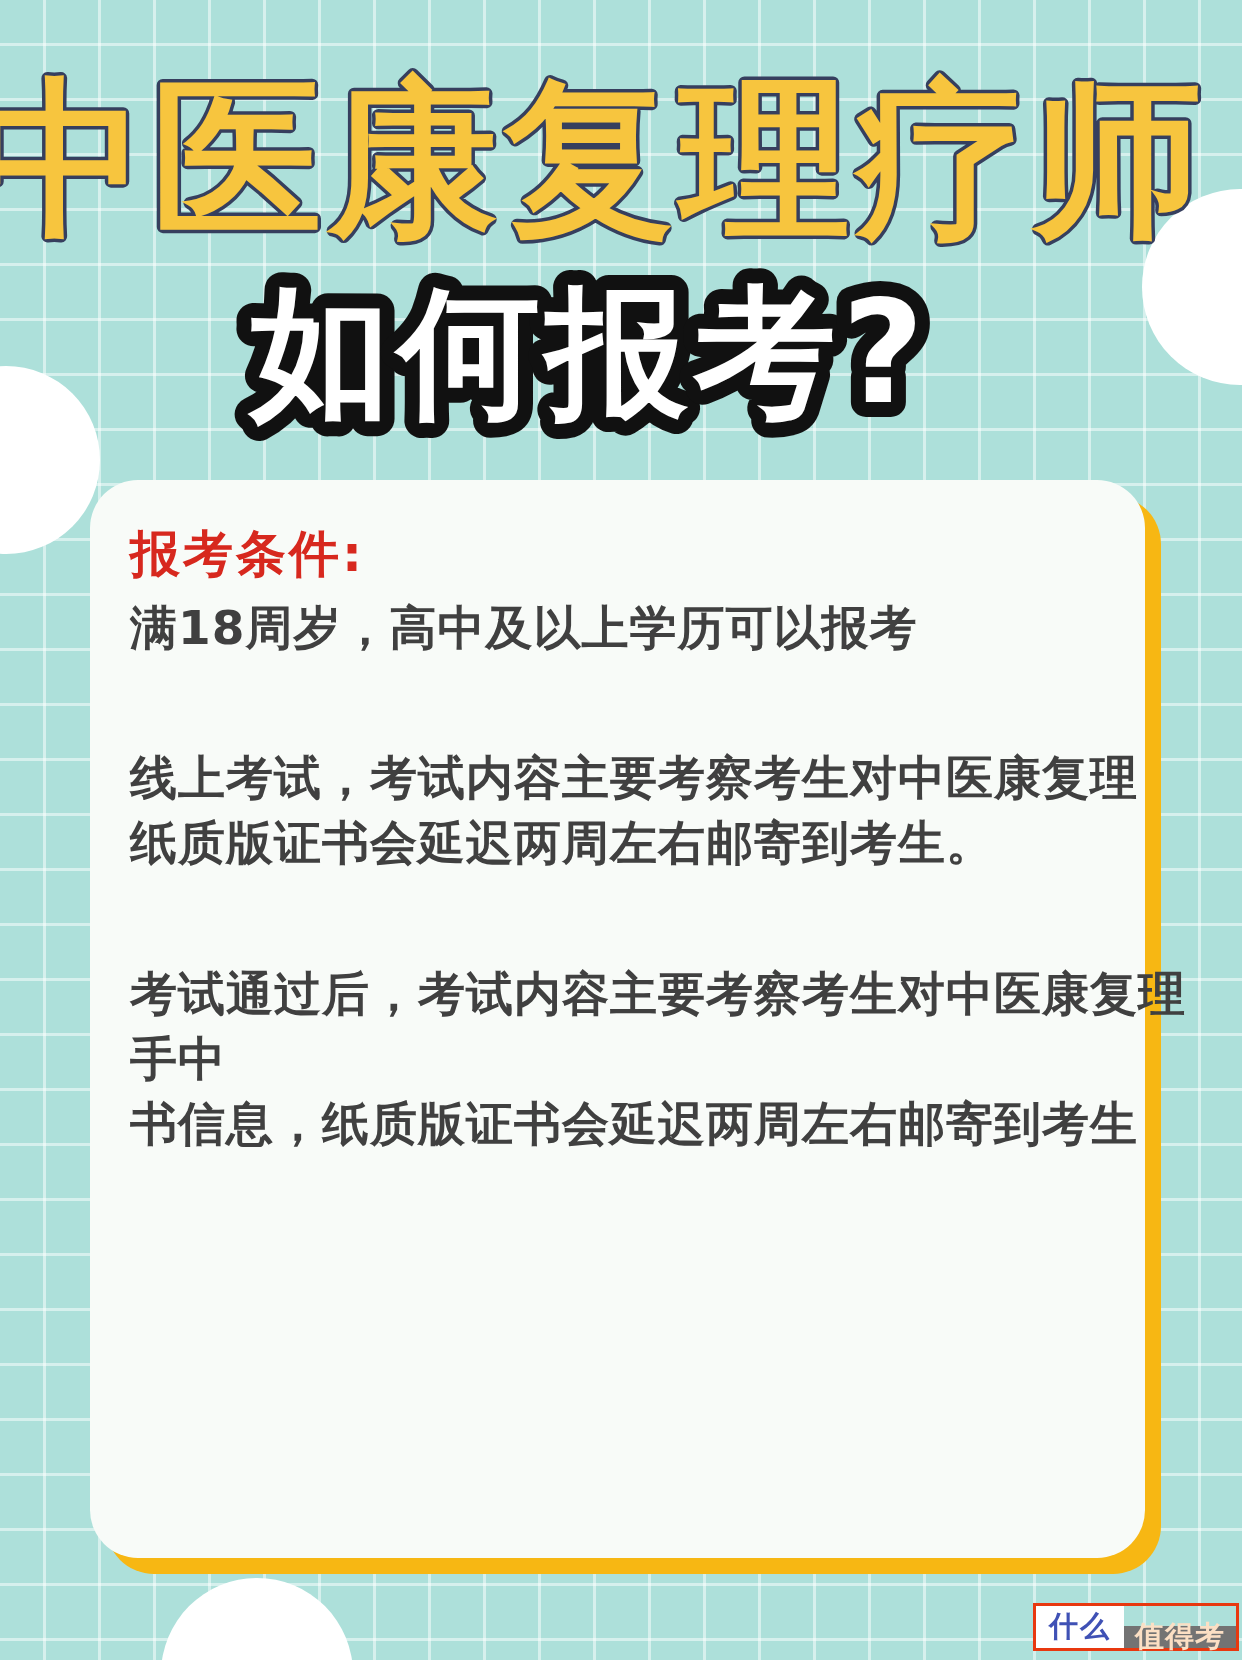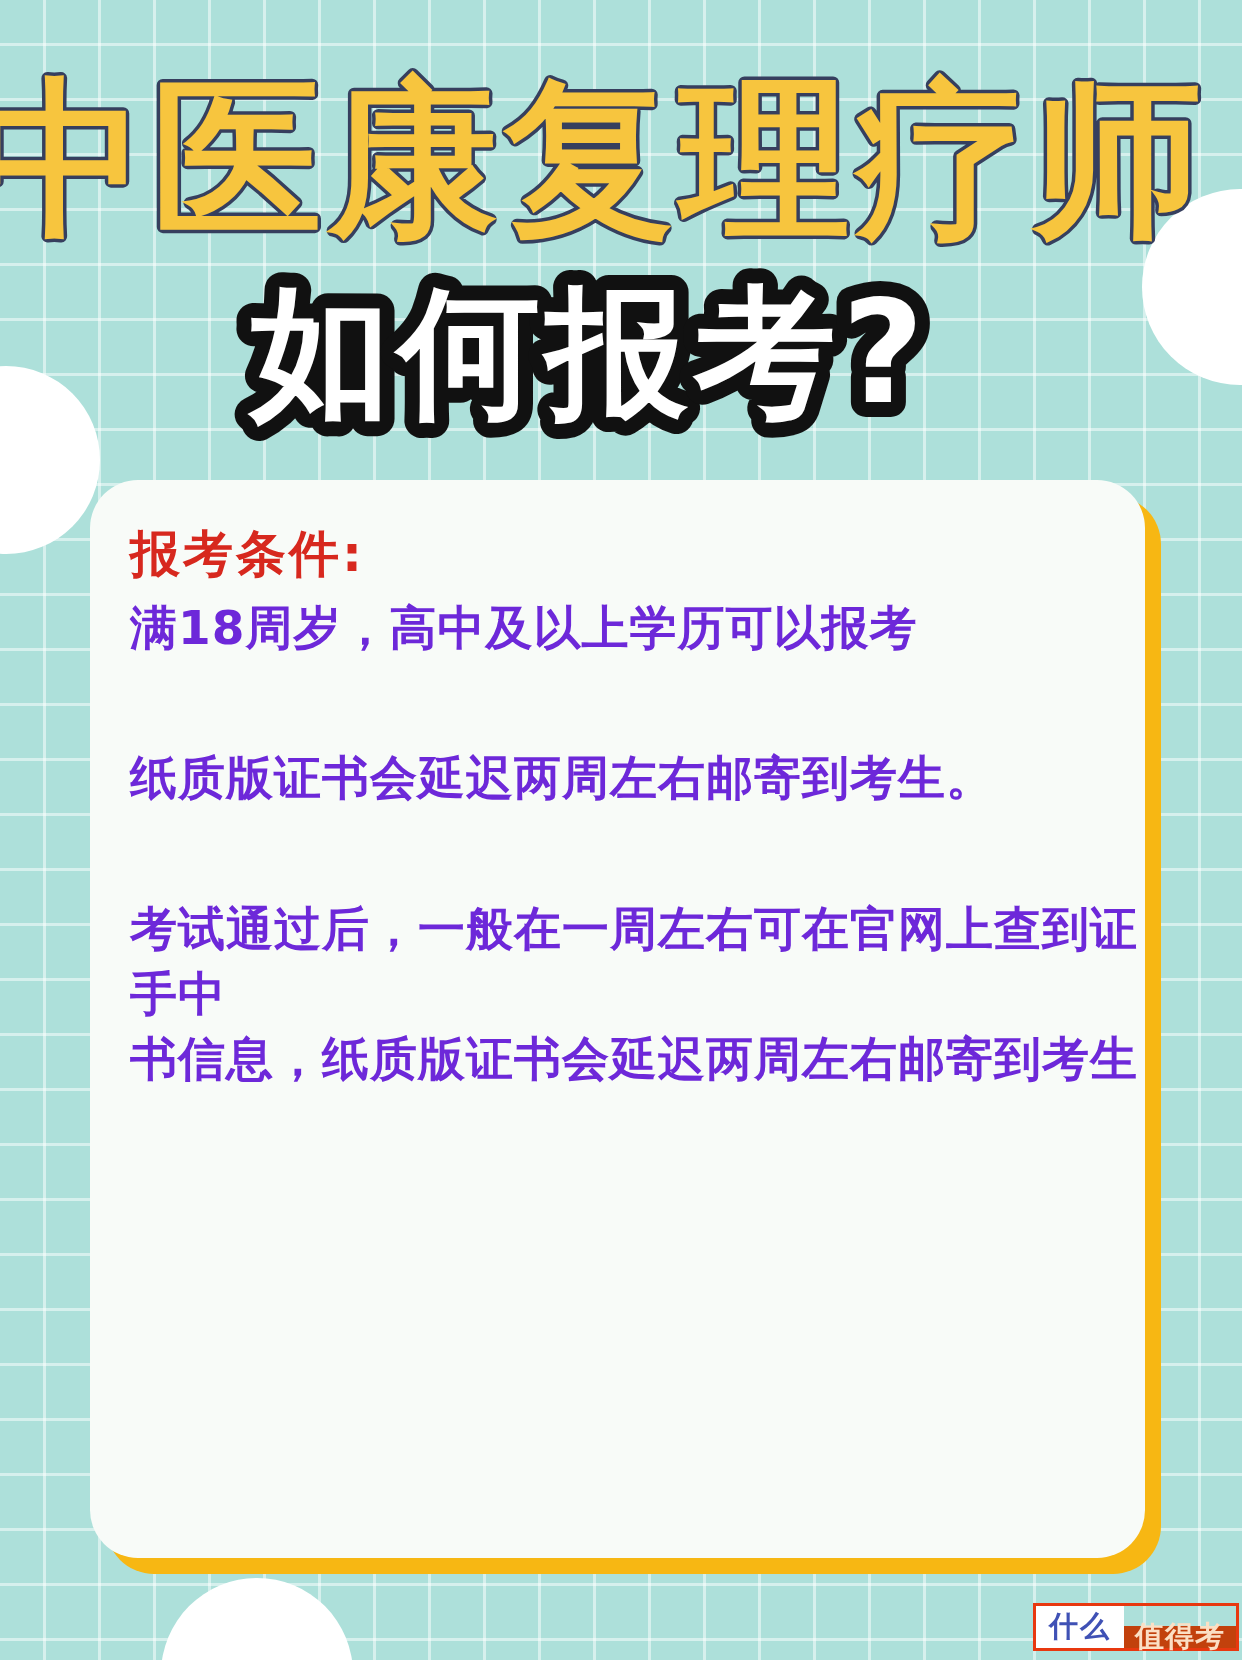--- a/index.html
+++ b/index.html
@@ -47,36 +47,36 @@
     display:flex;flex-direction:column;
   }
   .section{display:block;}
   .section + .section{margin-top:52px;}
   .section.gap-lg{margin-top:86px;}
   .section-heading{
     color:#D7281E;font-size:50px;font-weight:800;
     letter-spacing:3px;line-height:1.15;margin-bottom:12px;
   }
   .section-line{
-    color:#6d28d9;font-size:47px;font-weight:700;
+    color:#404040;font-size:47px;font-weight:700;
     line-height:1.38;letter-spacing:1px;white-space:nowrap;
   }
   
   .badge{
     position:absolute;right:3px;bottom:9px;
     display:flex;align-items:stretch;
     border:3px solid #E8380F;box-sizing:border-box;height:48px;
   }
   .badge-left{
     background:#FFFFFF;color:#3F51B5;
     font-size:29px;font-weight:bold;
     display:flex;align-items:center;padding:17px 13px;letter-spacing:2px;
   }
   .badge-right{
-    background:#c2410c;color:#FBDFC4;
+    background:#737373;color:#FBDFC4;
     font-size:29px;font-weight:bold;
     display:flex;align-items:center;padding:0 11px;letter-spacing:1px;margin-top:20px;
   }
 </style>
 </head>
 <body>
 
 <div class="bg"></div>
 
 <div class="circle top-right"></div>
@@ -93,25 +93,26 @@
 
 <div class="card">
 
   <div class="section">
     <div class="section-heading">报考条件:</div>
     <div class="section-line">满18周岁，高中及以上学历可以报考</div>
   </div>
 
 
   <div class="section gap-lg">
+    <div class="section-line">线上考试，考试内容主要考察考生对中医康复理</div>
     <div class="section-line">纸质版证书会延迟两周左右邮寄到考生。</div>
   </div>
 
   <div class="section gap-lg">
-    <div class="section-line">考试通过后，一般在一周左右可在官网上查到证</div>
+    <div class="section-line">考试通过后，考试内容主要考察考生对中医康复理</div>
     <div class="section-line">手中</div>
     <div class="section-line">书信息，纸质版证书会延迟两周左右邮寄到考生</div>
   </div>
 
 </div>
 
 <div class="badge">
   <div class="badge-left">什么</div>
   <div class="badge-right">值得考</div>
 </div>

